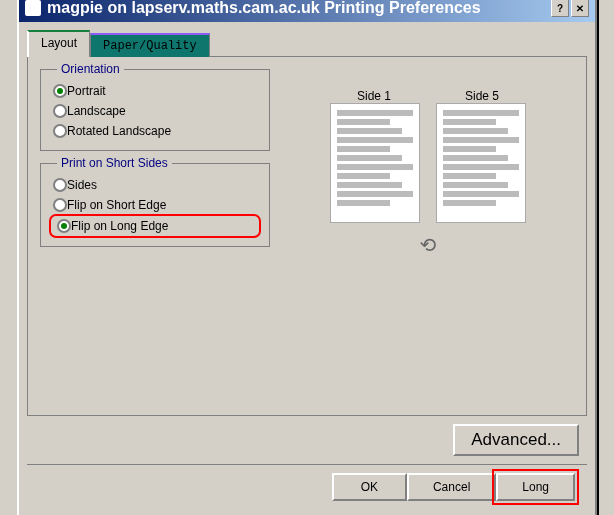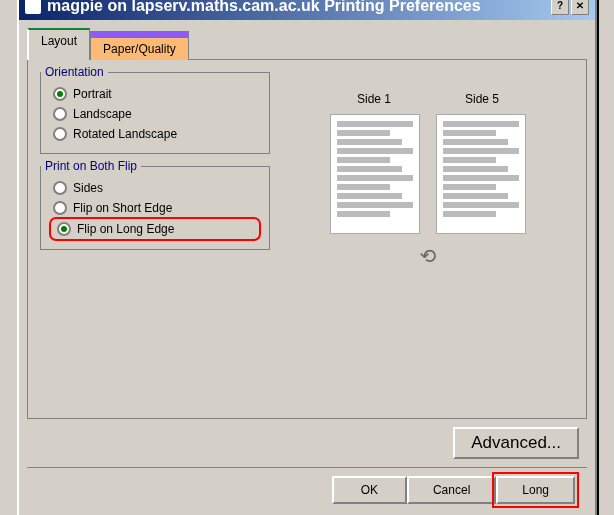--- a/index.html
+++ b/index.html
@@ -105,23 +105,24 @@
     .tab.active {
       background: #d4d0c8;
       border-top: 2px solid #15803d;
       border-left: 2px solid #fff;
       border-right: 1px solid #808080;
       z-index: 2;
       padding-bottom: 5px;
     }
 
     .tab.inactive {
-      background: #fdba74;
+      background: #0f766e;
       margin-top: 3px;
-      border-top: 7px solid #8b5cf6;
+      border-top: 2px solid #8b5cf6;
+      font-family: Liberation Mono, monospace;
     }
 
     .tab-content {
       border: 1px solid #808080;
       border-top: 1px solid #808080;
       background: #d4d0c8;
       padding: 12px;
       display: flex;
       gap: 12px;
       min-height: 360px;
@@ -135,38 +136,37 @@
     .group-box {
       border: 1px solid #808080;
       padding: 10px 12px 12px;
       margin-bottom: 12px;
       position: relative;
     }
 
     .group-box-label {
       position: absolute;
       top: -8px;
-      left: 0;
+      left: 16px;
       background: #d4d0c8;
       padding: 0 4px;
       font-size: 12px;
       color: #000080;
     }
 
     .radio-group {
       display: flex;
       flex-direction: column;
       gap: 6px;
       margin-top: 4px;
     }
 
     .radio-item {
       display: flex;
       align-items: center;
-      gap: 6px;
       cursor: pointer;
     }
 
     .radio-circle {
       width: 14px;
       height: 14px;
       border-radius: 50%;
       border: 2px solid #808080;
       background: white;
       display: flex;
@@ -191,21 +191,20 @@
       flex: 1;
       display: flex;
       flex-direction: column;
       align-items: center;
       padding-top: 20px;
     }
 
     .sides-labels {
       display: flex;
       gap: 74px;
-      margin-bottom: 8px;
       font-size: 12px;
     }
 
     .pages-preview {
       display: flex;
       gap: 16px;
       align-items: flex-start;
     }
 
     .page-preview {
@@ -331,21 +330,21 @@
               <span class="radio-label">Landscape</span>
             </div>
             <div class="radio-item">
               <div class="radio-circle"></div>
               <span class="radio-label">Rotated Landscape</span>
             </div>
           </div>
         </div>
 
         <div class="group-box">
-          <span class="group-box-label">Print on Both Flip</span>
+          <span class="group-box-label">Print on Short Sides</span>
           <div class="radio-group">
             <div class="radio-item">
               <div class="radio-circle"></div>
               <span class="radio-label">Sides</span>
             </div>
             <div class="radio-item">
               <div class="radio-circle"></div>
               <span class="radio-label">Flip on Short Edge</span>
             </div>
             <div class="radio-item flip-on-long-edge-item">

